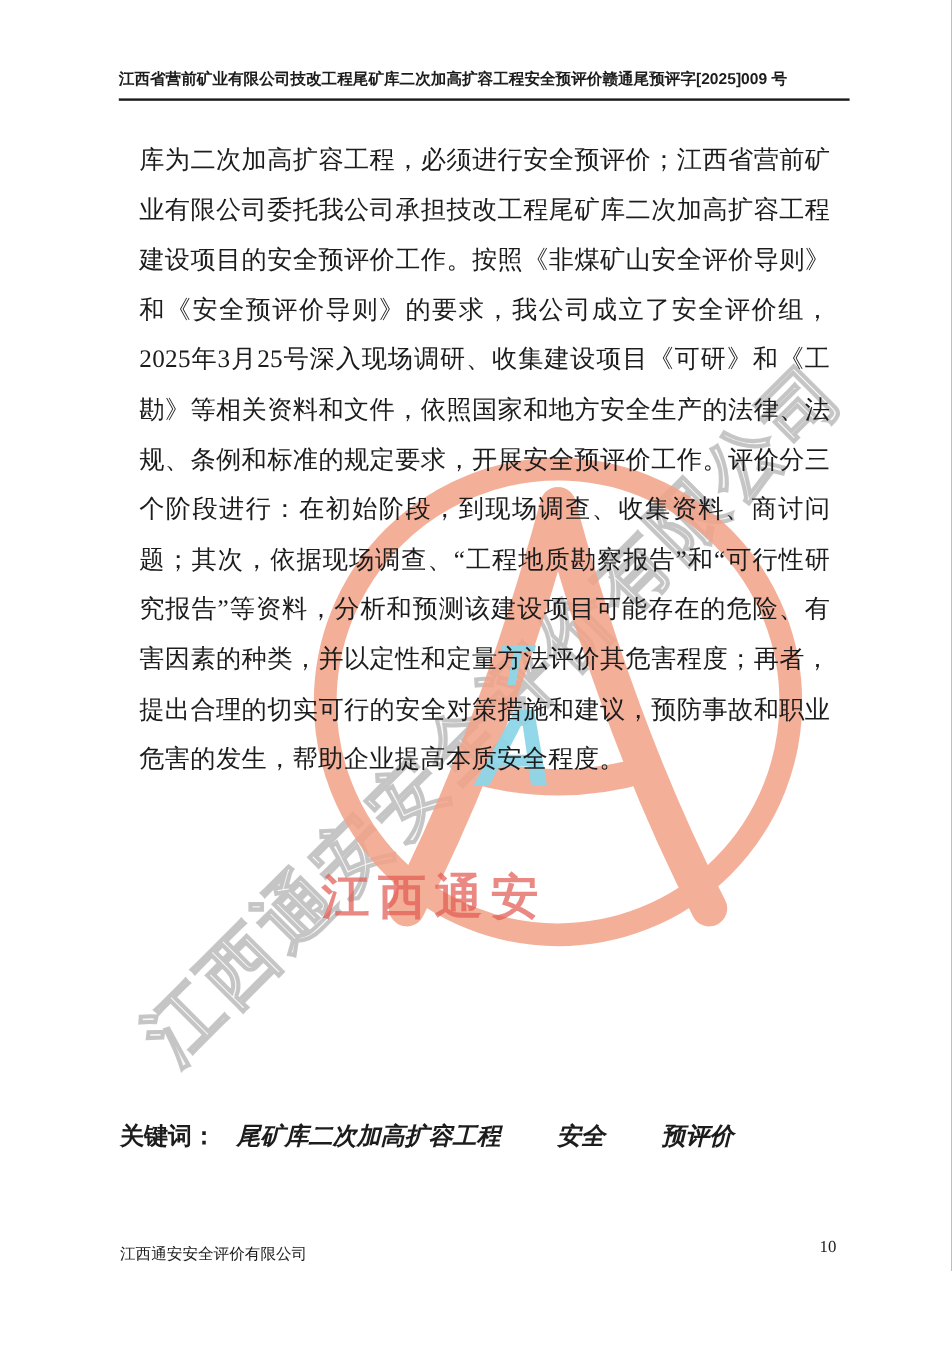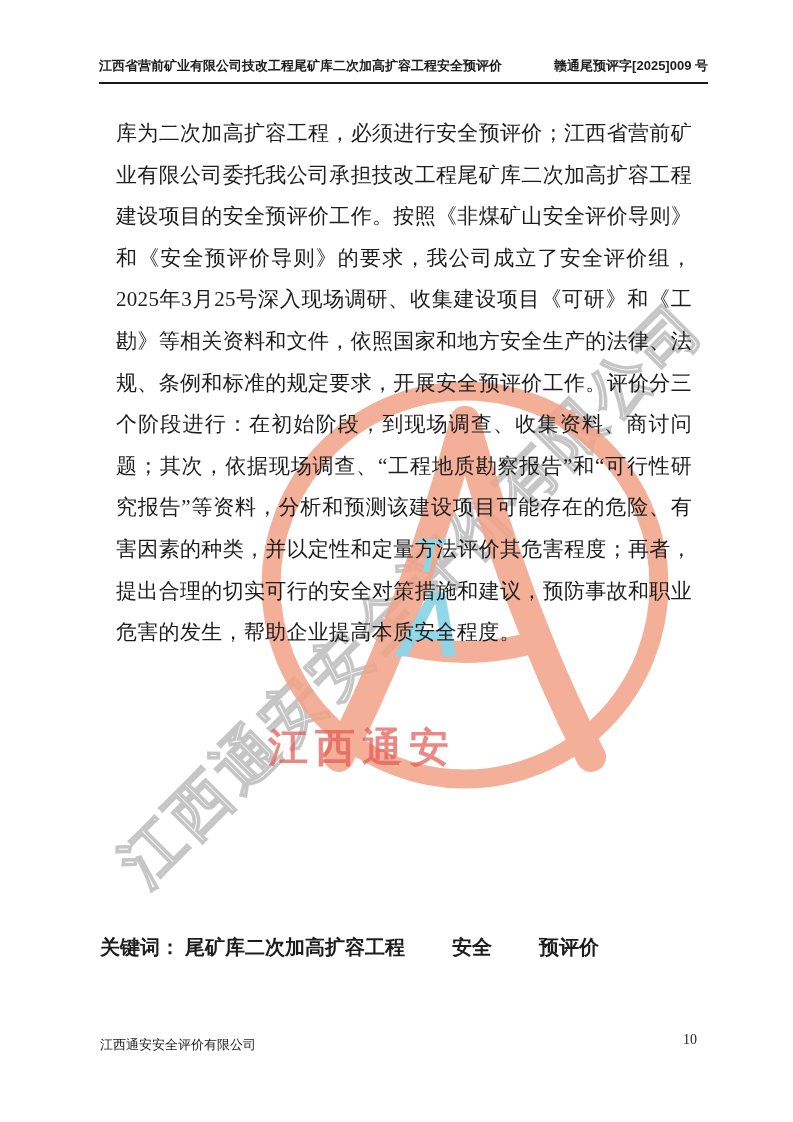--- a/index.html
+++ b/index.html
@@ -47,21 +47,21 @@
     color:rgba(226,92,85,0.72);
     font-family:"Liberation Sans","DejaVu Sans",sans-serif;
     white-space:nowrap;
   }
 
   
   .content-layer { position:relative; z-index:1; }
 
   .header {
     position:absolute; left:99px; top:56px; width:609px;
-    display:flex; justify-content:space-between; align-items:flex-end;
+    display:flex; align-items:flex-end;
     font-size:13px; font-weight:bold; line-height:1.6;
     padding-bottom:5px;
     border-bottom:2px solid #1a1a1a;
     font-family:"Liberation Sans","DejaVu Sans",sans-serif;
   }
   .header .doc-no { font-weight:bold; white-space:nowrap; }
 
   .body-text {
     position:absolute; left:100px; top:97px; width:608px;
     font-size:21px; line-height:41.6px;
@@ -69,22 +69,22 @@
     letter-spacing:0.3px;
   }
   .body-text p { margin:16px; }
   .body-text p.indent { text-indent:2em; }
 
   .keywords {
     position:absolute; left:100px; top:932px; width:608px;
     font-size:20px; font-weight:bold; line-height:1.5;
     white-space:nowrap;
   }
-  .keywords .kw-label { margin-right:0; }
-  .keywords .kw-term { margin-right:42px; }
+  .keywords .kw-label { margin-right:12px; }
+  .keywords .kw-term { margin-right:42px;font-style:italic; }
   .keywords .kw-term:last-child { margin-right:12px; }
 
   .footer-company {
     position:absolute; left:100px; top:1036px;
     font-size:13px;
     font-family:"Liberation Sans","DejaVu Sans",sans-serif;
   }
   .footer-page {
     position:absolute; right:96px; top:1032px;
     font-size:14px;

